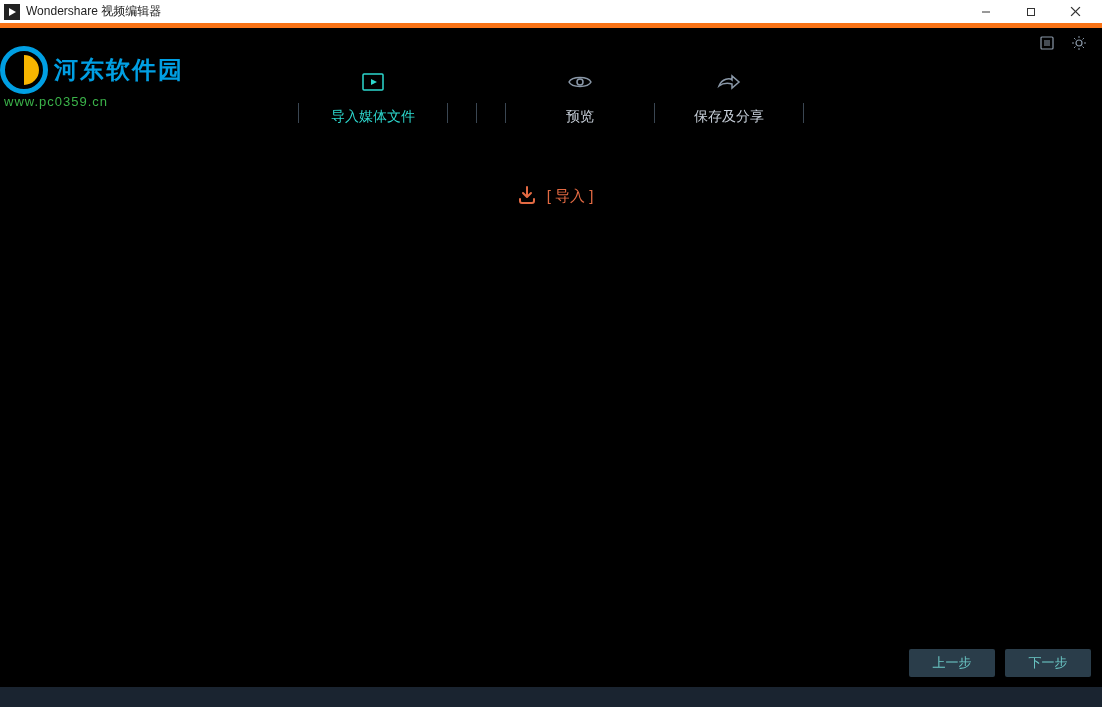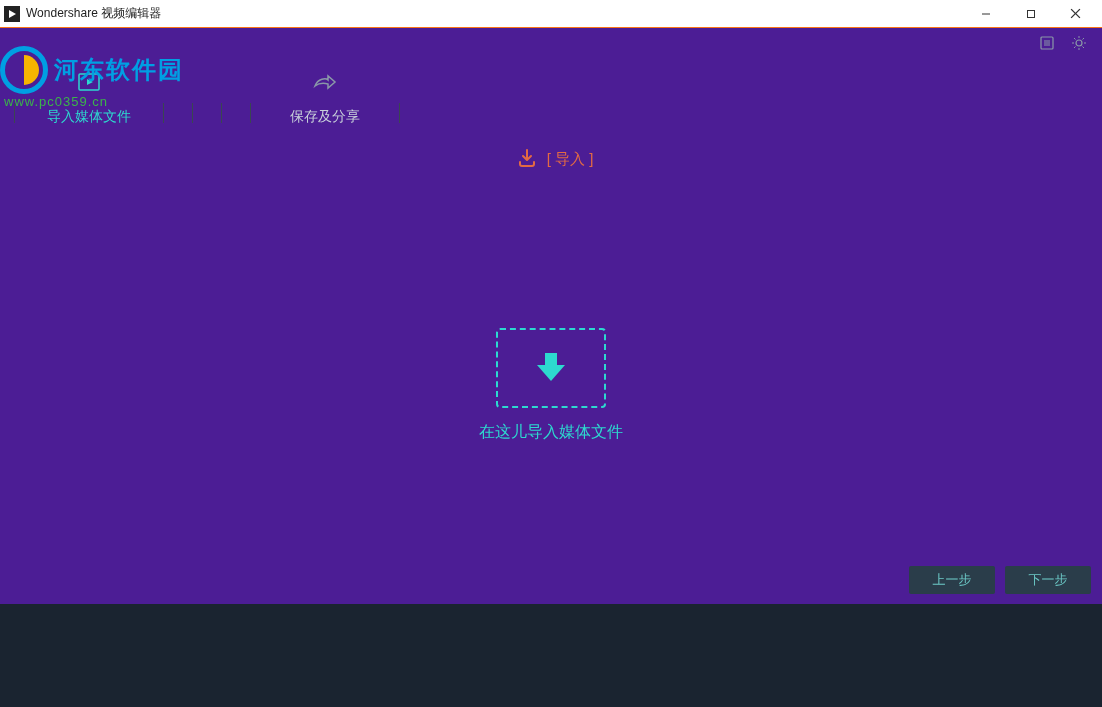--- a/index.html
+++ b/index.html
@@ -11,21 +11,21 @@
   overflow: hidden;
 }
 
 
 .titlebar {
   height: 28px;
   background: #ffffff;
   display: flex;
   align-items: center;
   padding: 0 4px;
-  border-bottom: 1px solid #f97316;
+  border-bottom: 5px solid #f97316;
 }
 .titlebar-icon {
   width: 16px; height: 16px;
   background: #222;
   display: flex; align-items: center; justify-content: center;
   margin-right: 6px;
 }
 .titlebar-icon svg { width: 10px; height: 10px; }
 .titlebar-title {
   font-size: 12px;
@@ -90,20 +90,21 @@
 .header-icon {
   width: 18px; height: 18px;
   cursor: pointer;
   color: #8a98a8;
   display: flex; align-items: center; justify-content: center;
 }
 
 
 .steps {
   display: flex;
+  justify-content: center;
   align-items: center;
   height: 80px;
 }
 .step {
   display: flex;
   flex-direction: column;
   align-items: center;
   gap: 14px;
   cursor: pointer;
   width: 120px;
@@ -122,21 +123,21 @@
 .step-divider {
   width: 1px; height: 20px;
   background: #3a4652;
   margin: 30px 14px 0 14px;
 }
 
 
 .import-bar {
   display: flex;
   justify-content: center;
-  align-items: flex-start;
+  align-items: flex-end;
   height: 60px;
   margin-top: 10px;
   padding-left: 8px;
 }
 .import-btn {
   display: flex; align-items: center; gap: 10px;
   color: #e36a43;
   font-size: 15px;
   cursor: pointer;
 }
@@ -181,22 +182,22 @@
   background: #2a3d4a;
   color: #6bc8c6;
   font-size: 13px;
   display: flex; align-items: center; justify-content: center;
   border-radius: 2px;
   cursor: pointer;
 }
 
 .app-body {
   position: relative;
-  height: 576px;
-  background: #4c1d95;
+  height: 659px;
+  background: #000000;
 }
 </style>
 </head>
 <body>
 
 <div class="titlebar">
   <div class="titlebar-icon">
     <svg viewBox="0 0 10 10">
         <polygon points="2,1 9,5 2,9" fill="#fff"></polygon>
       </svg>
@@ -272,20 +273,29 @@
     </div>
 
     <div class="step-divider"></div>
 
 
     <div class="step-divider"></div>
 
 
     <div class="step-divider"></div>
 
+    <div class="step">
+      <div class="step-icon">
+        <svg width="26" height="20" viewBox="0 0 26 20">
+            <path d="M2 10 C5 4, 21 4, 24 10 C21 16, 5 16, 2 10 Z" fill="none" stroke="currentColor" stroke-width="1.5"></path>
+            <circle cx="13" cy="10" r="3" fill="none" stroke="currentColor" stroke-width="1.5"></circle>
+          </svg>
+      </div>
+      <div class="step-label">预览</div>
+    </div>
 
     <div class="step-divider"></div>
 
     <div class="step">
       <div class="step-icon">
         <svg width="26" height="20" viewBox="0 0 26 20">
             <path d="M3 14 C6 6, 14 6, 16 8 L16 4 L23 10 L16 16 L16 12 C12 11, 7 11, 3 14 Z" fill="none" stroke="currentColor" stroke-width="1.5"></path>
           </svg>
       </div>
       <div class="step-label">保存及分享</div>
@@ -299,29 +309,19 @@
       <span>
         <svg viewBox="0 0 20 20">
             <path d="M10 2 V11 M6 8 L10 12 L14 8" fill="none" stroke="currentColor" stroke-width="2" stroke-linecap="round" stroke-linejoin="round"></path>
             <path d="M3 14 V16 C3 17 4 18 5 18 H15 C16 18 17 17 17 16 V14" fill="none" stroke="currentColor" stroke-width="2" stroke-linecap="round"></path>
           </svg>
       </span>
       <span>[ 导入 ]</span>
     </div>
   </div>
 
-  <div class="dropzone-wrap">
-    <div class="dropzone">
-      <span>
-        <svg viewBox="0 0 42 42">
-            <path d="M15 8 H27 V20 H35 L21 36 L7 20 H15 Z" fill="#2dd9cf"></path>
-          </svg>
-      </span>
-    </div>
-    <div class="dropzone-label">在这儿导入媒体文件</div>
-  </div>
 
   <div class="footer">
     <div class="footer-btn">上一步</div>
     <div class="footer-btn">下一步</div>
   </div>
 
 </div>
 
 </body></html>

